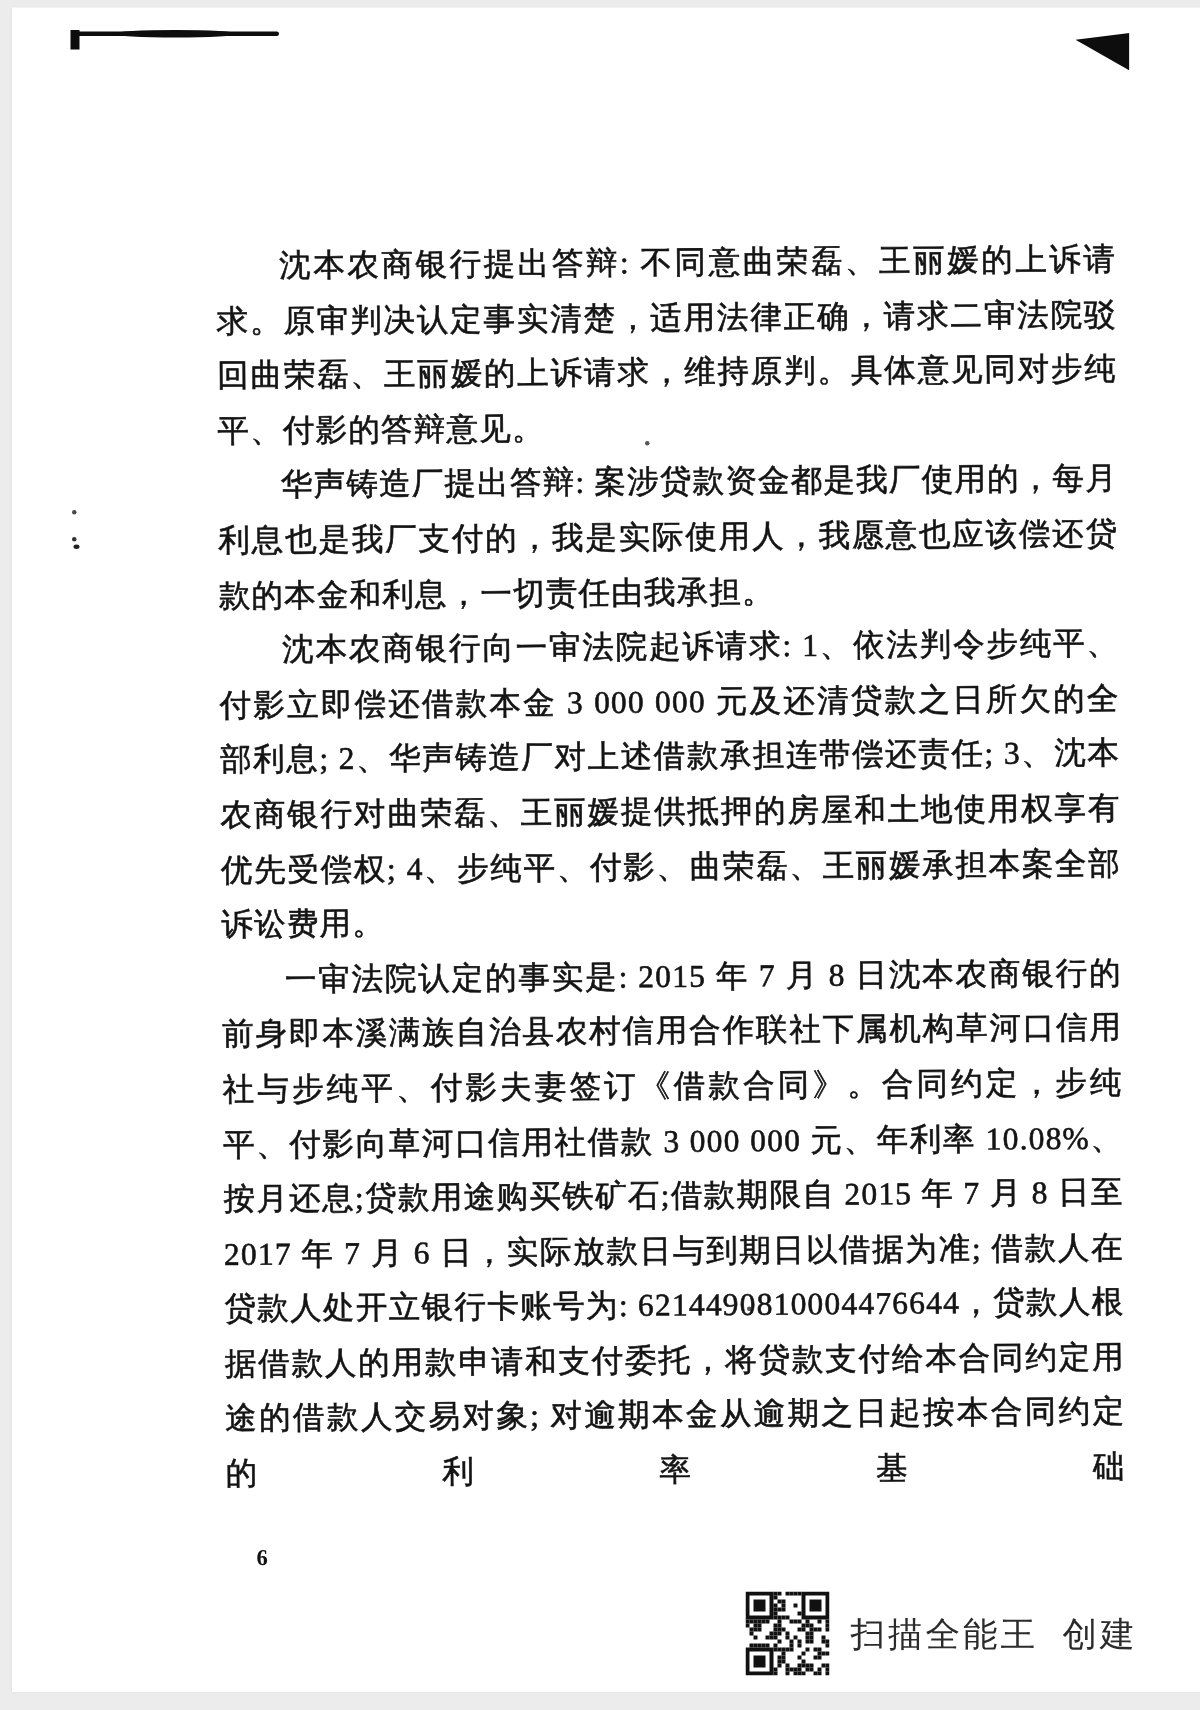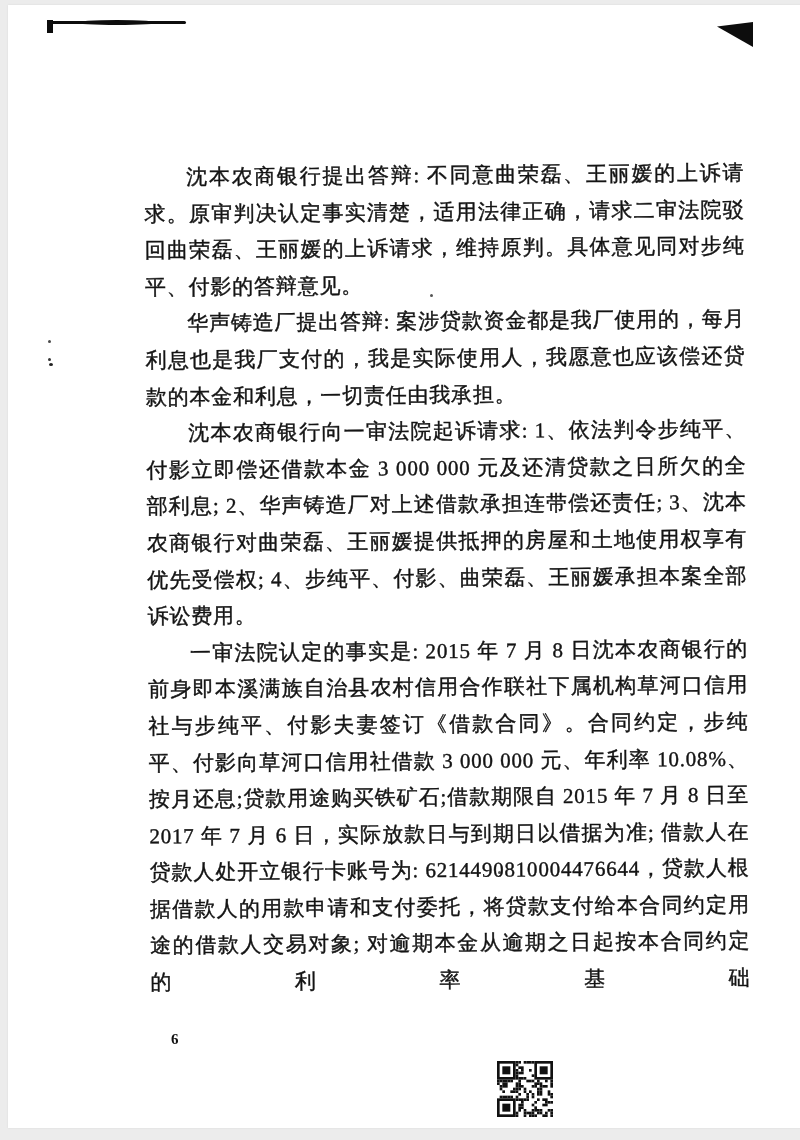--- a/index.html
+++ b/index.html
@@ -271,16 +271,17 @@
           <rect x="0" y="0" width="7" height="7" fill="#111"></rect>
           <rect x="1" y="1" width="5" height="5" fill="#fff"></rect>
           <rect x="2" y="2" width="3" height="3" fill="#111"></rect>
           <rect x="14" y="0" width="7" height="7" fill="#111"></rect>
           <rect x="15" y="1" width="5" height="5" fill="#fff"></rect>
           <rect x="16" y="2" width="3" height="3" fill="#111"></rect>
           <rect x="0" y="14" width="7" height="7" fill="#111"></rect>
           <rect x="1" y="15" width="5" height="5" fill="#fff"></rect>
           <rect x="2" y="16" width="3" height="3" fill="#111"></rect>
         </svg>
+      <span class="wm-label">扫描全能王  创建</span>
     </div>
 
   </div>
 </div>
 
 </body></html>

